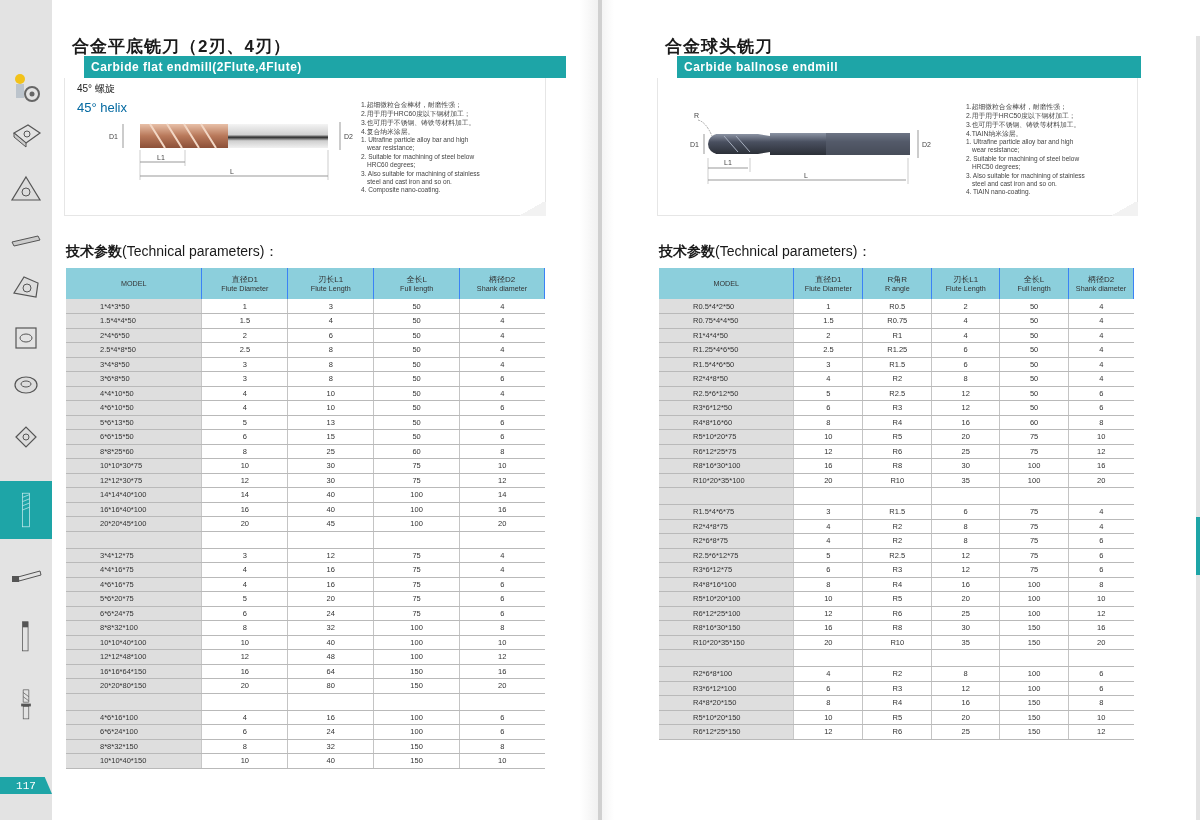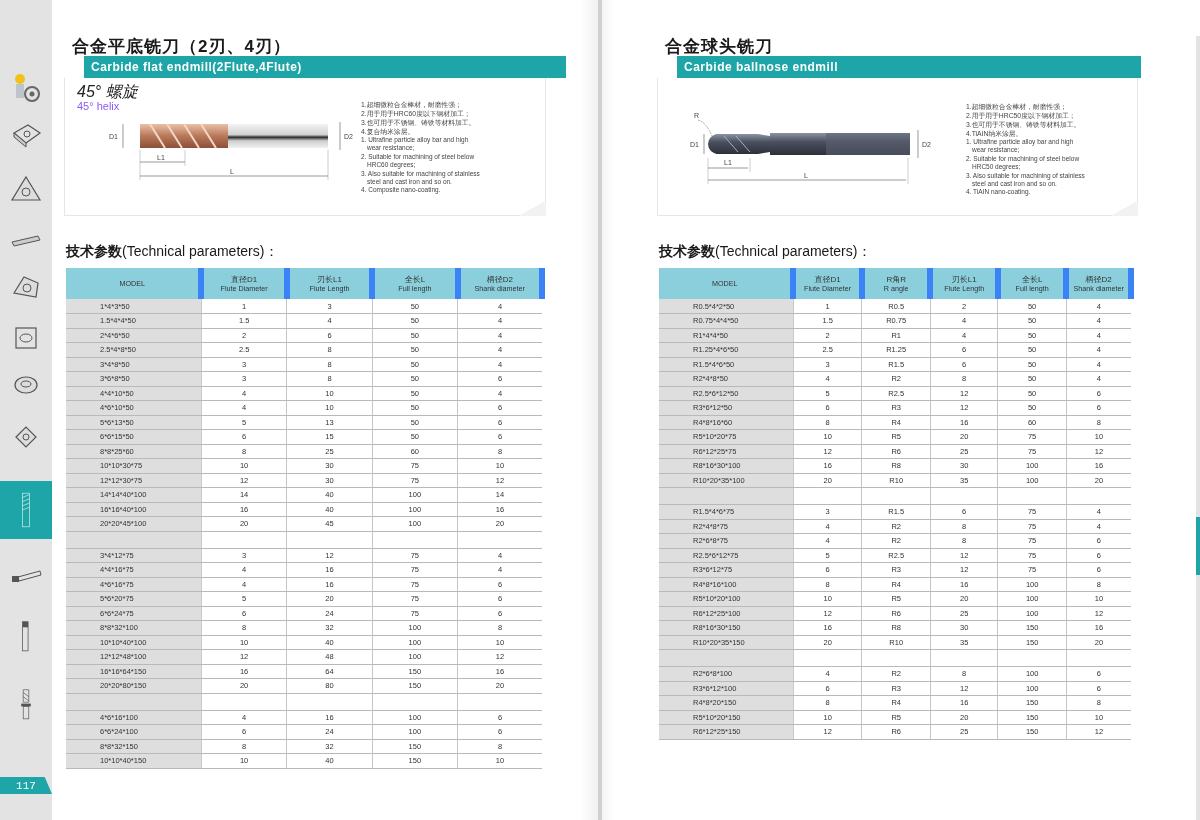--- a/index.html
+++ b/index.html
@@ -26,32 +26,32 @@
   .page.right { left: 657px; width: 481px; }
 
   .title-cn { position: absolute; top: 35px; left: 8px; font-size: 17px; font-weight: bold; color: #1a1a1a; letter-spacing: 1px; }
   .page.right .title-cn { left: 8px; }
   .banner { position: absolute; top: 56px; left: 0; width: 482px; height: 22px; background: #1ea5a7; color: #fff; font-size: 12px; font-weight: bold; padding-left: 7px; line-height: 22px; letter-spacing: 0.5px; margin-left: 20px; }
   .page.right .banner { width: 464px; }
   .hero { position: absolute; top: 78px; left: 0; width: 482px; height: 138px; border: 1px solid #e6e6e6; border-top: none; background: #fff; }
   .page.right .hero { width: 481px; }
   .hero::after { content: ""; position: absolute; right: -1px; bottom: -1px; width: 30px; height: 14px; background: linear-gradient(150deg, transparent 50%, #f2f2f2 50%); }
 
-  .helix-cn { position: absolute; top: 4px; left: 12px; font-size: 16px; color: #222; font-style: italic; }
-  .helix-en { position: absolute; top: 22px; left: 12px; font-size: 11px; color: #8b5cf6; }
+  .helix-cn { position: absolute; top: 4px; left: 12px; font-size: 10px; color: #222; }
+  .helix-en { position: absolute; top: 22px; left: 12px; font-size: 13px; color: #0369a1; }
 
   .tool-svg { position: absolute; }
   .notes { position: absolute; font-size: 6.5px; color: #444; line-height: 8.4px; }
   .notes .cn { font-size: 6.8px; line-height: 9px; }
 
   .section-title { position: absolute; top: 243px; left: 2px; font-size: 14px; color: #1a1a1a; }
   .section-title b { font-weight: bold; }
 
   table.params { position: absolute; top: 268px; left: 2px; border-collapse: collapse; font-size: 7.5px; color: #333; }
-  table.params th { background: #8ccfdc; font-weight: normal; color: #333; height: 31px; border-right: 6px solid #3b82f6; line-height: 9px; padding: 0; }
+  table.params th { background: #8ccfdc; font-weight: normal; color: #333; height: 31px; border-right: 1px solid #3b82f6; line-height: 9px; padding: 0; }
   table.params th .en { display: block; font-size: 7.2px; }
   table.params th .cn { display: block; font-size: 8px; }
   table.params td { height: 14.5px; text-align: center; border-bottom: 1px solid #b9b9b9; border-right: 1px solid #c4c4c4; padding: 0; }
   table.params td.model { background: #dedede; text-align: left; padding-left: 34px; border-right: 1px solid #c8c8c8; }
   table.params tr.blank td { height: 17px; }
   table.params td:last-child { border-right: none; }
 </style>
 </head>
 <body>
 

